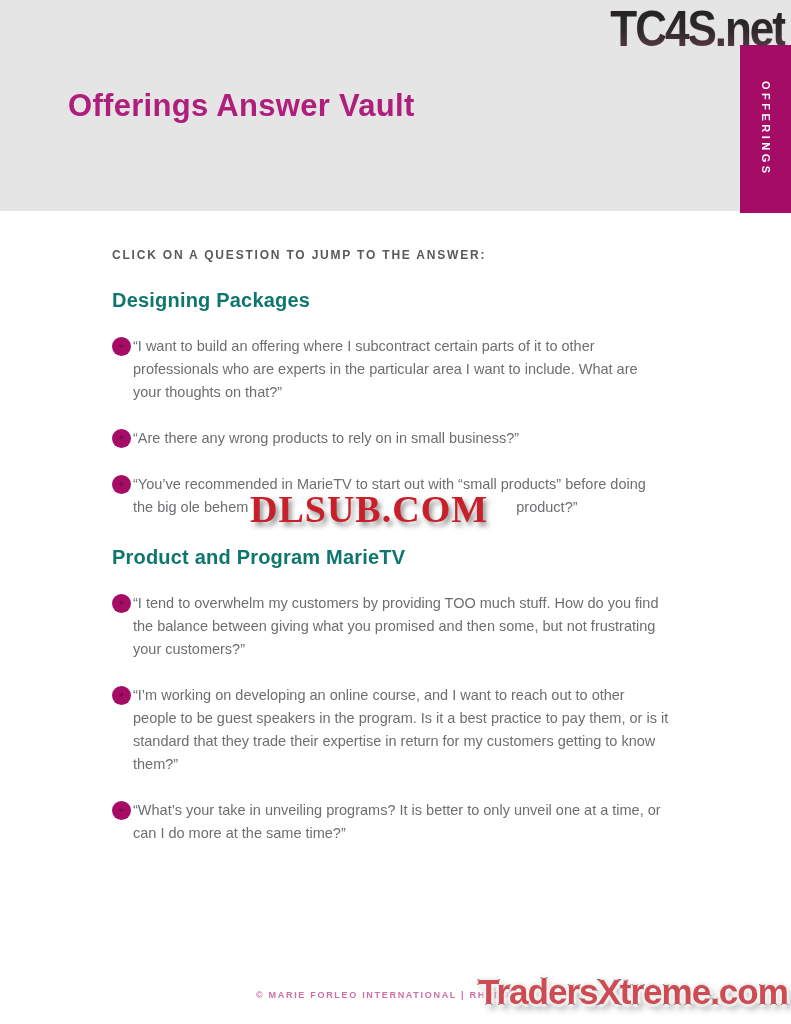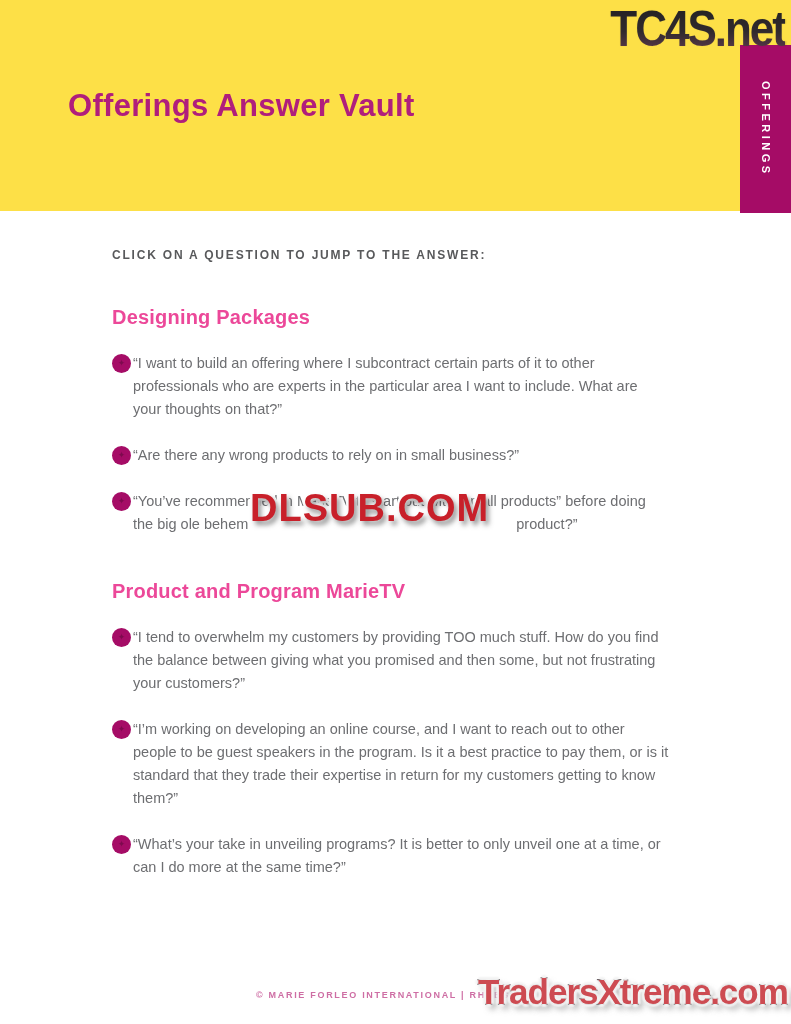--- a/index.html
+++ b/index.html
@@ -5,21 +5,21 @@
   * { margin:0; padding:0; box-sizing:border-box; }
   html,body { background:#e8e8e8; }
   .page {
     position:relative; width:791px; height:1024px; margin:0 auto;
     background:#ffffff; overflow:hidden;
     font-family:"Liberation Sans", sans-serif;
   }
   
   .header {
     position:absolute; top:0; left:0; width:791px; height:211px;
-    background:#fde047;
+    background:#e5e5e5;
   }
   .page-title {
     position:absolute; left:68px; top:88px;
     font-size:31px; font-weight:bold; letter-spacing:0.3px;
     color:#b01e7c;
   }
   
   .side-tab {
     position:absolute; top:45px; right:0; width:51px; height:168px;
     background:#a50c66;
@@ -33,21 +33,21 @@
   .wm-top {
     position:absolute; top:1px; right:6px; z-index:5;
     font-size:44px; font-weight:900; letter-spacing:-2px;
     transform:scaleY(1.12); transform-origin:top;
     background:linear-gradient(180deg,#262626 0%,#3a3236 55%,#7c4a60 100%);
     -webkit-background-clip:text; background-clip:text; color:transparent;
     text-shadow:0 0 1px rgba(0,0,0,0.15);
   }
   .wm-mid {
     position:absolute; left:250px; top:487px; z-index:6;
-    font-family:Liberation Sans, sans-serif;
+    font-family:Liberation Serif, serif;
     font-size:38px; font-weight:900; letter-spacing:1px;
     color:#c8202a;
     -webkit-text-stroke:5px #ffffff; paint-order:stroke fill;
     text-shadow:3px 4px 5px rgba(60,60,60,0.55);
   }
   .wm-bottom {
     position:absolute; left:478px; top:972px; z-index:6;
     font-size:35px; font-weight:700; letter-spacing:-1px;
     color:#cd4b52;
     -webkit-text-stroke:2px #35272b; paint-order:stroke fill;
@@ -56,23 +56,23 @@
       4px 5px 6px rgba(90,90,90,0.6);
   }
   
   .main { position:absolute; top:211px; left:112px; width:566px; }
   .jump-label {
     margin-top:37px;
     font-size:12px; font-weight:bold; letter-spacing:1.8px;
     color:#58595b;
   }
   .section-heading {
-    margin-top:44px;
+    margin-top:27px;
     font-size:20px; font-weight:bold; letter-spacing:0.2px;
-    color:#ec4899;
+    color:#0f766e;
   }
   .question {
     display:flex; align-items:flex-start; gap:2px;
     margin-top:23px; cursor:pointer;
   }
   .q-bullet {
     flex:0 0 auto; width:19px; height:19px; border-radius:50%;
     background:#a50c66; margin-top:2px;
     display:flex; align-items:center; justify-content:center;
   }

